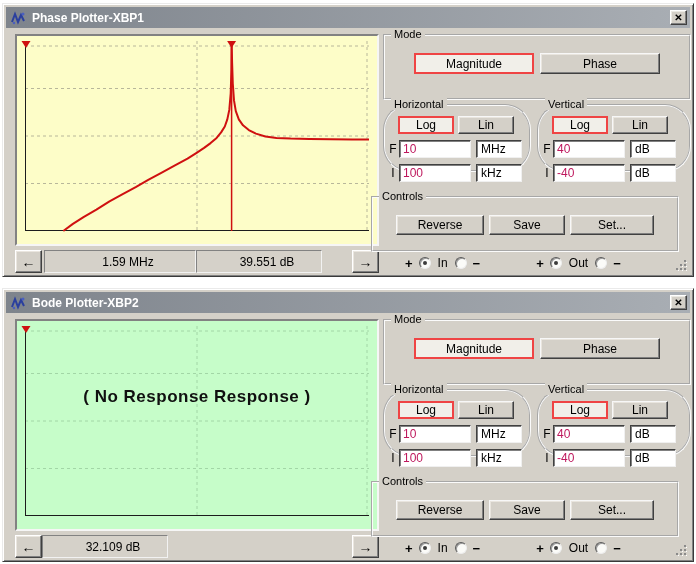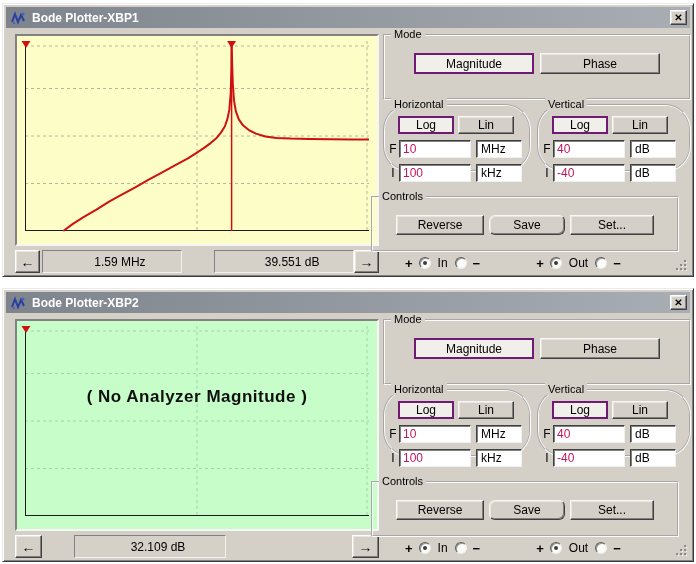--- a/index.html
+++ b/index.html
@@ -30,50 +30,50 @@
                  font-size:17px; font-weight:bold; color:#101010; letter-spacing:0.5px; }
 
   .readout-bar { position:absolute; left:12px; top:246px; width:364px; height:23px; display:flex; align-items:stretch; }
   .nav-btn { width:27px; background:#d4d0c8; border:1px solid; border-color:#ffffff #404040 #404040 #ffffff;
              box-shadow: inset -1px -1px 0 #808080, inset 1px 1px 0 #eae6df;
              font-size:14px; font-weight:bold; color:#000; display:flex; align-items:center; justify-content:center; }
   .nav-btn.right { margin-left:auto; }
   .readout-field { background:#d5d1c9; border:1px solid; border-color:#828282 #f2f2f2 #f2f2f2 #828282;
                    display:flex; align-items:center; justify-content:center; font-size:12px; color:#000;padding-left:16px; }
   .readout-field.freq { width:152px; margin-left:2px; }
-  .readout-field.level { width:152px;margin-left:32px; }
+  .readout-field.level { width:126px; }
 
   .groupbox { position:absolute; border:2px groove #fbfbfb; }
   .gb-label { position:absolute; top:-8px; left:6px; background:#d4d0c8; padding:0 3px; font-size:11px; color:#000; white-space:nowrap; }
 
   .btn { background:#d4d0c8; border:1px solid; border-color:#f7f7f7 #404040 #404040 #f7f7f7;
          box-shadow: inset -1px -1px 0 #808080, inset 1px 1px 0 #e9e5de;
          font-size:12px; color:#000; display:flex; align-items:center; justify-content:center; cursor:default; }
-  .btn.selected { background:#f1efe9; border:2px solid #701a75; box-shadow:none; }
+  .btn.selected { background:#f1efe9; border:2px solid #ef4444; box-shadow:none; }
 
   .mode-box { left:380px; top:30px; width:308px; height:66px; }
   .mode-row { display:flex; justify-content:center; gap:6px; margin-top:17px; }
   .mode-row .btn { width:120px; height:21px; }
 
   .hv-box { top:100px; height:68px;border-radius:26px; }
   .h-box { left:380px; width:148px; }
   .v-box { left:534px; width:154px; }
   .scale-row { display:flex; gap:4px; margin:10px 0 0 13px; }
   .scale-row .btn { width:56px; height:18px; }
   .field-row { display:flex; align-items:center; margin:6px 0 0 2px; }
   .fi-label { width:12px; text-align:center; font-size:12px; color:#000; }
   .field-input { width:72px; height:18px; background:#ffffff; border:1px solid; border-color:#404040 #f0f0f0 #f0f0f0 #404040;
                  box-shadow: inset 1px 1px 0 #808080; font-family:"Liberation Sans",sans-serif; font-size:12px; padding-left:3px; color:#be185d; }
   .unit-box { width:46px; height:18px; margin-left:5px; background:#ffffff; border:1px solid; border-color:#404040 #f0f0f0 #f0f0f0 #404040;
               box-shadow: inset 1px 1px 0 #808080; display:flex; align-items:center; padding-left:4px; font-size:12px; color:#000; }
 
   .controls-box { left:368px; top:192px; width:308px; height:56px; }
   .ctrl-row { display:flex; justify-content:center; gap:5px; margin-top:17px; }
   .btn.reverse { width:88px; height:20px; }
-  .btn.save { width:76px; height:20px;border-radius:6px; }
+  .btn.save { width:76px; height:20px; }
   .btn.set { width:84px; height:20px; }
 
   .io-row { position:absolute; left:380px; top:250px; width:290px; height:18px; display:flex; align-items:center; font-size:12px; color:#000; }
   .io-group { display:flex; align-items:center; }
   .io-group.in { margin-left:22px; }
   .io-group.out { margin-left:56px; }
   .io-sign { font-size:13px; font-weight:bold; }
   .radio { width:12px; height:12px; border-radius:50%; background:#fbfbf8; margin:0 6px;
            border:1px solid; border-color:#5a5a5a #eeeeee #eeeeee #5a5a5a; box-shadow: inset 1px 1px 0 #9a9a9a; position:relative; }
   .radio.selected::after { content:""; position:absolute; left:3px; top:3px; width:4px; height:4px; border-radius:50%; background:#3c3c3c; }
@@ -84,21 +84,21 @@
 </head>
 <body>
 
 <div class="window" id="window-xbp1">
   <div class="titlebar">
     <svg class="app-icon" viewBox="0 0 16 14">
       <polyline points="1,11 4,3 7,11 10,4 13,10" fill="none" stroke="#2a3f9e" stroke-width="2"></polyline>
       <circle cx="12" cy="3" r="1.5" fill="#4a5fc0"></circle>
         <circle cx="3" cy="12" r="1.2" fill="#4a5fc0"></circle>
     </svg>
-    <span class="title">Bode Plotter-XBP1</span>
+    <span class="title">Phase Plotter-XBP1</span>
     <div class="close-btn">✕</div>
   </div>
 
   <div class="plot-panel">
     <div class="plot-area yellow">
       <svg class="plot-svg" width="344" height="190" viewBox="0 0 344 190">
         <g stroke="#b8b79a" stroke-width="1" stroke-dasharray="3,3">
           <line x1="0" y1="5" x2="344" y2="5"></line>
           <line x1="0" y1="47.5" x2="344" y2="47.5"></line>
           <line x1="0" y1="95" x2="344" y2="95"></line>
@@ -240,21 +240,21 @@
           <line x1="0" y1="142.5" x2="344" y2="142.5"></line>
           <line x1="172" y1="0" x2="172" y2="190"></line>
           <line x1="342" y1="0" x2="342" y2="190"></line>
         </g>
         <g stroke="#1c1c1c" stroke-width="1">
           <line x1="0.5" y1="0" x2="0.5" y2="190"></line>
           <line x1="0" y1="189.5" x2="344" y2="189.5"></line>
         </g>
         <polygon fill="#cf1010" points="-4.5,0 4.5,0 0,7" transform="translate(1,0)"></polygon>
       </svg>
-      <div class="no-response">( No Analyzer Magnitude )</div>
+      <div class="no-response">( No Response Response )</div>
     </div>
   </div>
 
   <div class="readout-bar">
     <div class="nav-btn">
         <span>←</span>
       </div>
     <div class="readout-field level">32.109 dB</div>
     <div class="nav-btn right">
         <span>→</span>

